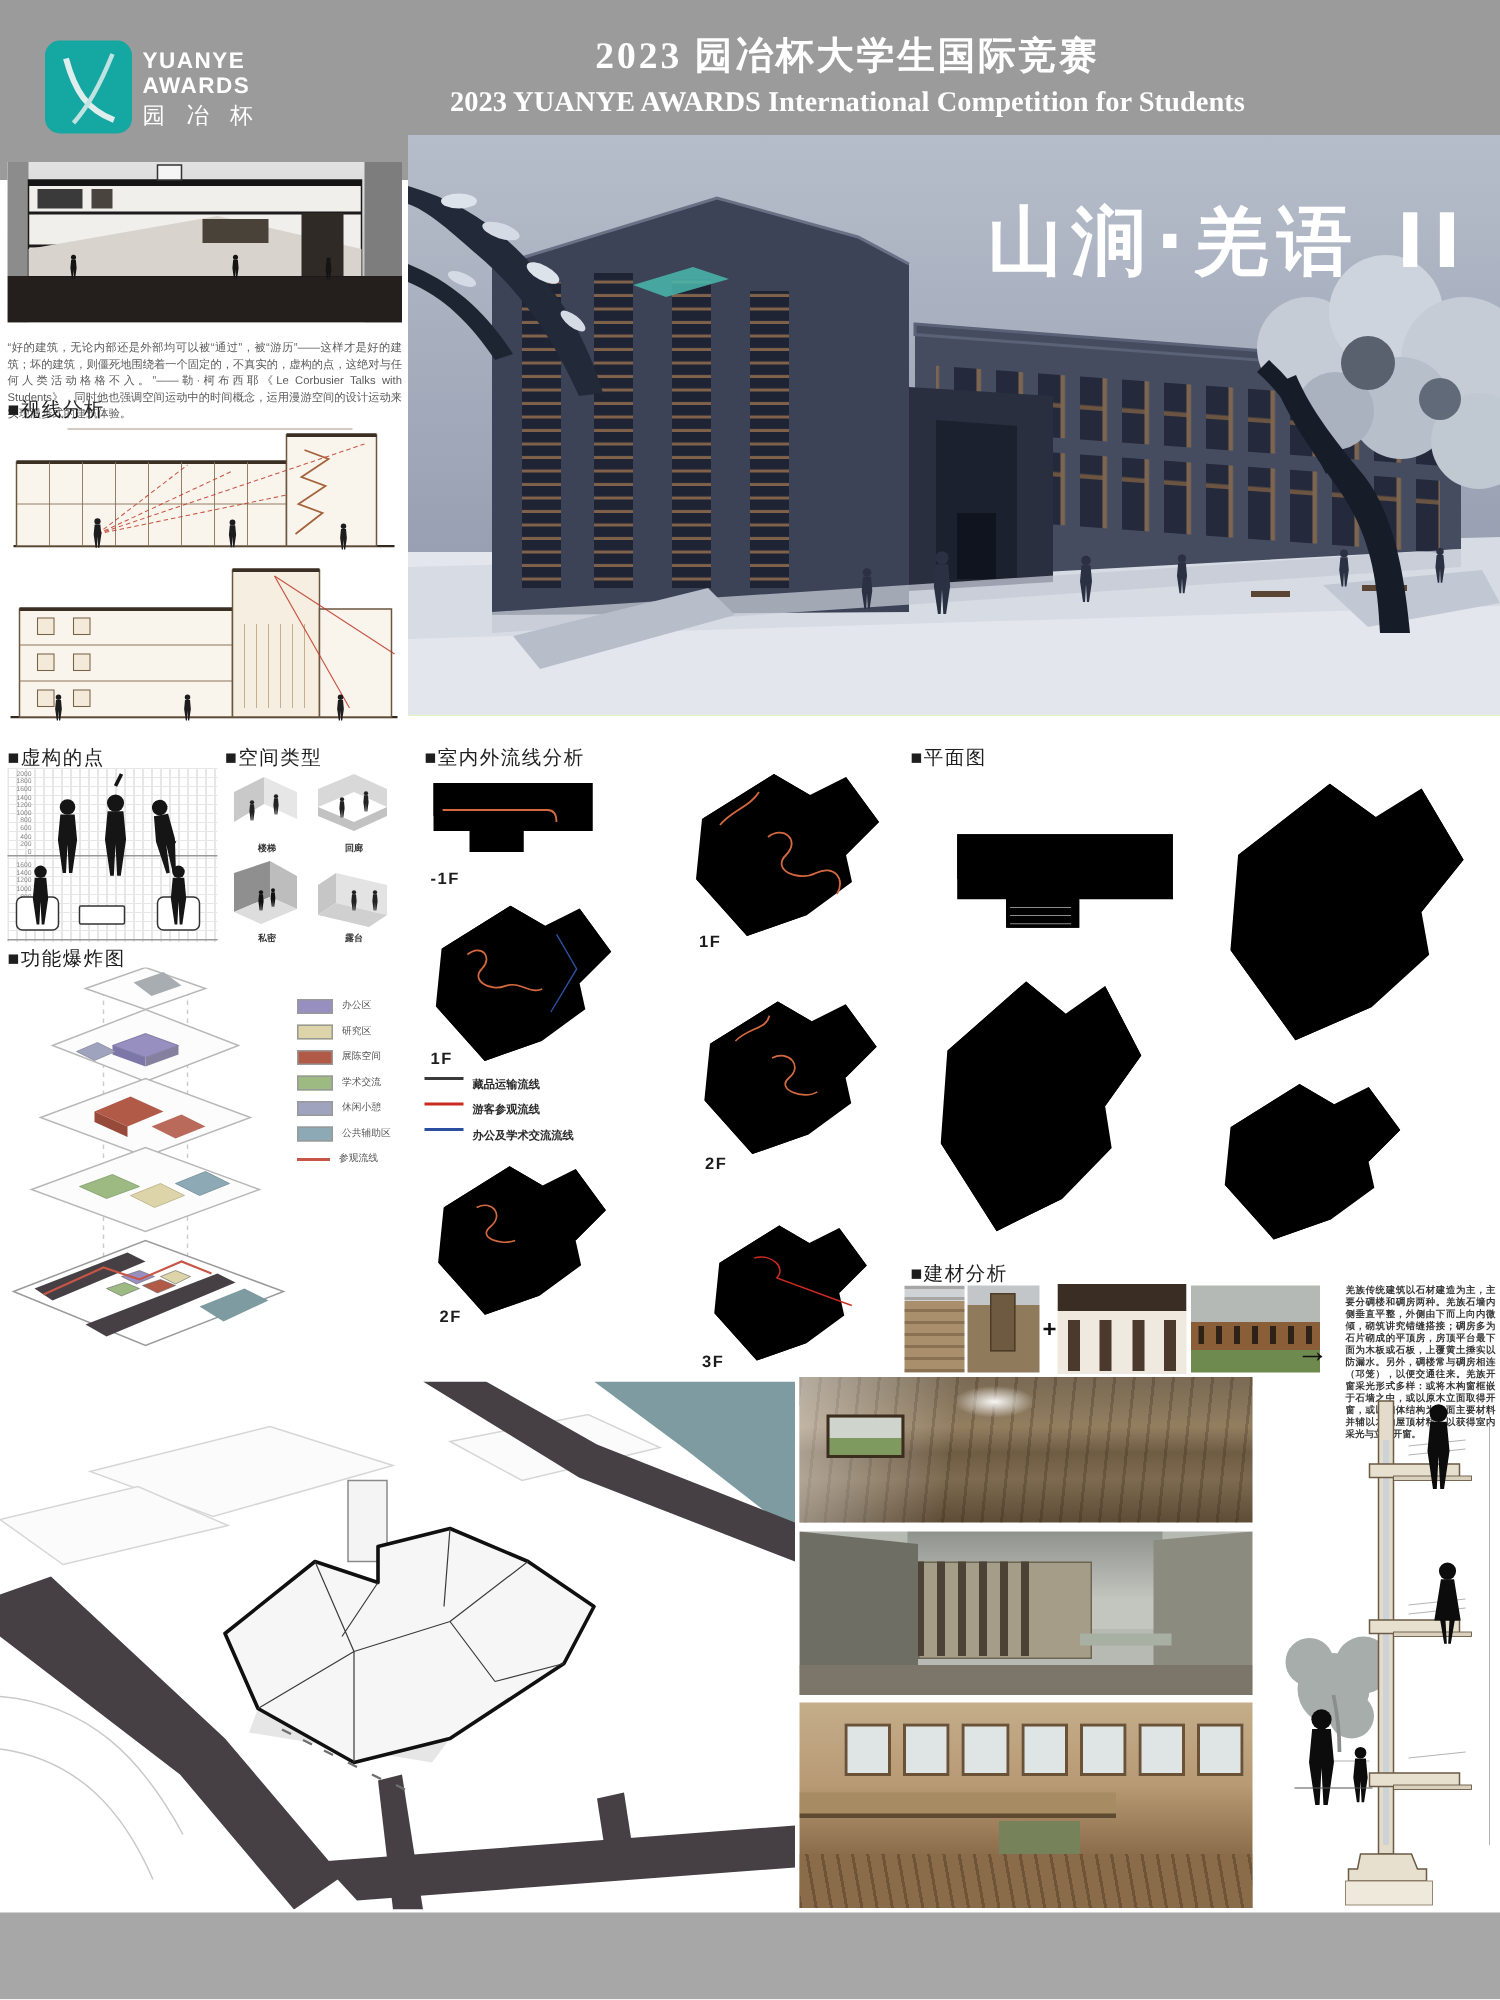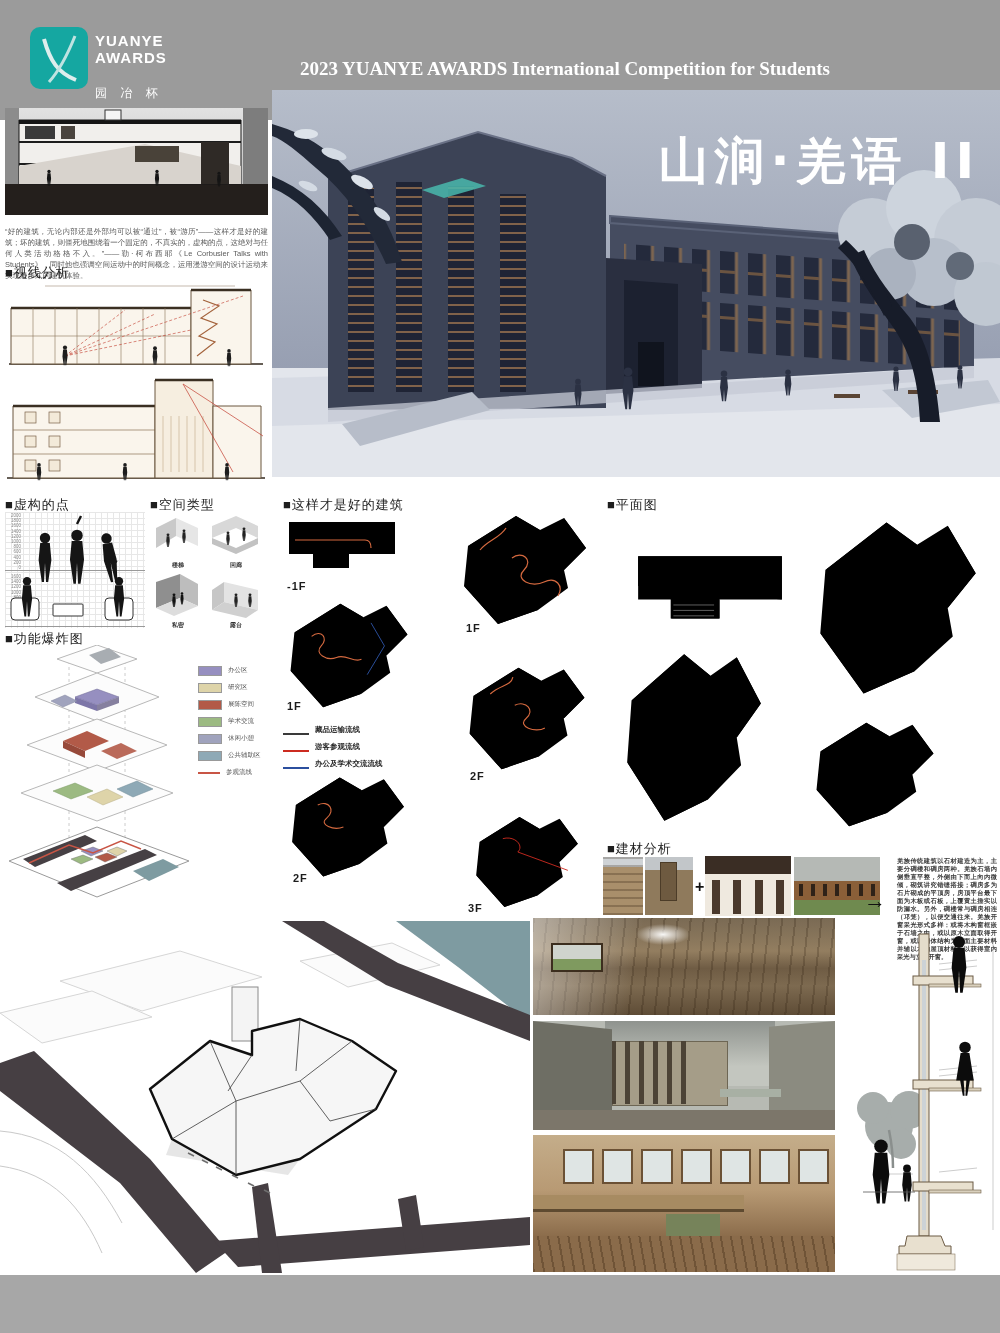--- a/index.html
+++ b/index.html
@@ -5,21 +5,21 @@
   html,body{margin:0;padding:0;background:#fff}
   .poster{position:relative;width:1000px;height:1333px;background:#fff;overflow:hidden;
           font-family:"Liberation Sans",sans-serif;}
 
   
   .hdr{position:absolute;left:0;top:0;width:1000px;height:120px;background:#9b9b9b;color:#fff}
   .logo-mark{position:absolute;left:30px;top:27px;width:58px;height:62px;background:#15a7a1;border-radius:10px}
   .logo-txt{position:absolute;left:95px;top:33px;line-height:1}
   .logo-l1,.logo-l2{font-weight:bold;font-size:15px;letter-spacing:1px}
   .logo-l2{margin-top:2px}
-  .logo-l3{font-size:12px;letter-spacing:5px;margin-top:22px}
+  .logo-l3{font-size:15px;letter-spacing:5px;margin-top:5px}
   .reg{position:absolute;left:155px;top:34px;color:#f4f4f4}
   .reg-label{font-size:14px}
   .reg-num{font-size:17px;margin-top:6px;letter-spacing:.5px}
   .t-cn{position:absolute;left:330px;top:20px;width:470px;text-align:center;font-family:"Liberation Serif",serif;
         font-weight:700;font-size:25px;letter-spacing:2px}
   .t-en{position:absolute;left:300px;top:58px;width:580px;font-family:"Liberation Serif",serif;
         font-weight:700;font-size:19px}
 
   
   .sec-h{position:absolute;font-weight:normal;font-size:13px;color:#1e1e1e;letter-spacing:1px}
@@ -52,21 +52,21 @@
   .lg-ln{width:22px;height:2px;margin-right:6px;flex:none}
   .lg-lab{font-size:6.5px;color:#555}
 
   
   .flab{position:absolute;font-weight:bold;font-size:11px;color:#1c1c1c;letter-spacing:1px}
   .cad .pi{fill:none;stroke:#8d8d8d;stroke-width:.5}
   .rt-o{stroke:#d4693f;stroke-width:1.2;fill:none}
   .rt-r{stroke:#cc2b20;stroke-width:1.1;fill:none}
   .rt-b{stroke:#2b4f9e;stroke-width:1;fill:none}
   .cl-lg{position:absolute;left:283px;top:718px}
-  .cl-row{display:flex;align-items:flex-end;height:17px}
+  .cl-row{display:flex;align-items:flex-start;height:17px}
   .cl-sw{width:26px;height:2px;margin-right:6px;flex:none}
   .cl-lab{font-size:7.5px;font-weight:bold;color:#2a2a2a}
 
   
   .ph{position:absolute;overflow:hidden}
   .mat-plus{position:absolute;font-size:16px;font-weight:bold;color:#111}
   .mat-arrow{position:absolute;font-size:22px;font-weight:bold;color:#111}
   .mat-text{position:absolute;left:897px;top:857px;width:100px;font-size:6.3px;line-height:8px;
             color:#3a3a3a;text-align:justify;font-weight:bold}
 
@@ -146,20 +146,21 @@
       <svg width="58" height="62" viewBox="0 0 58 62">
         <path d="M14,12 C20,34 28,46 46,53" stroke="#ddeeed" stroke-width="4" fill="none"></path>
         <path d="M45,9 C37,29 28,45 19,55" stroke="#bfe3e1" stroke-width="3" fill="none"></path>
       </svg>
     </div>
     <div class="logo-txt">
       <div class="logo-l1">YUANYE</div>
       <div class="logo-l2">AWARDS</div>
       <div class="logo-l3">园 冶 杯</div>
     </div>
+    <div class="t-cn">2023 园冶杯大学生国际竞赛</div>
     <div class="t-en">2023 YUANYE AWARDS International Competition for  Students</div>
   </header>
 
   <div class="hero">
     <svg viewBox="0 0 728 387" width="728" height="387">
       <defs>
         <linearGradient id="skyg" x1="0" y1="0" x2="0" y2="1">
           <stop offset="0" stop-color="#b6bdca"></stop>
             <stop offset="1" stop-color="#959db0"></stop>
         </linearGradient>
@@ -337,21 +338,21 @@
       <g fill="#1d1d1d">
         <use href="#fig" transform="translate(34,102) scale(0.7)"></use>
         <use href="#fig" transform="translate(120,102) scale(0.7)"></use>
         <use href="#fig" transform="translate(222,102) scale(0.7)"></use>
       </g>
     </svg>
   </div>
 
   <span class="sec-h" style="left:5px;top:496px">■虚构的点</span>
   <span class="sec-h" style="left:150px;top:496px">■空间类型</span>
-  <span class="sec-h" style="left:283px;top:496px">■这样才是好的建筑</span>
+  <span class="sec-h" style="left:283px;top:496px">■室内外流线分析</span>
   <span class="sec-h" style="left:607px;top:496px">■平面图</span>
 
   <div class="hs">
     <div class="hs-ticks" style="top:1px">
       <div>2000</div>
         <div>1800</div>
       <div>1600</div>
         <div>1400</div>
       <div>1200</div>
         <div>1000</div>

